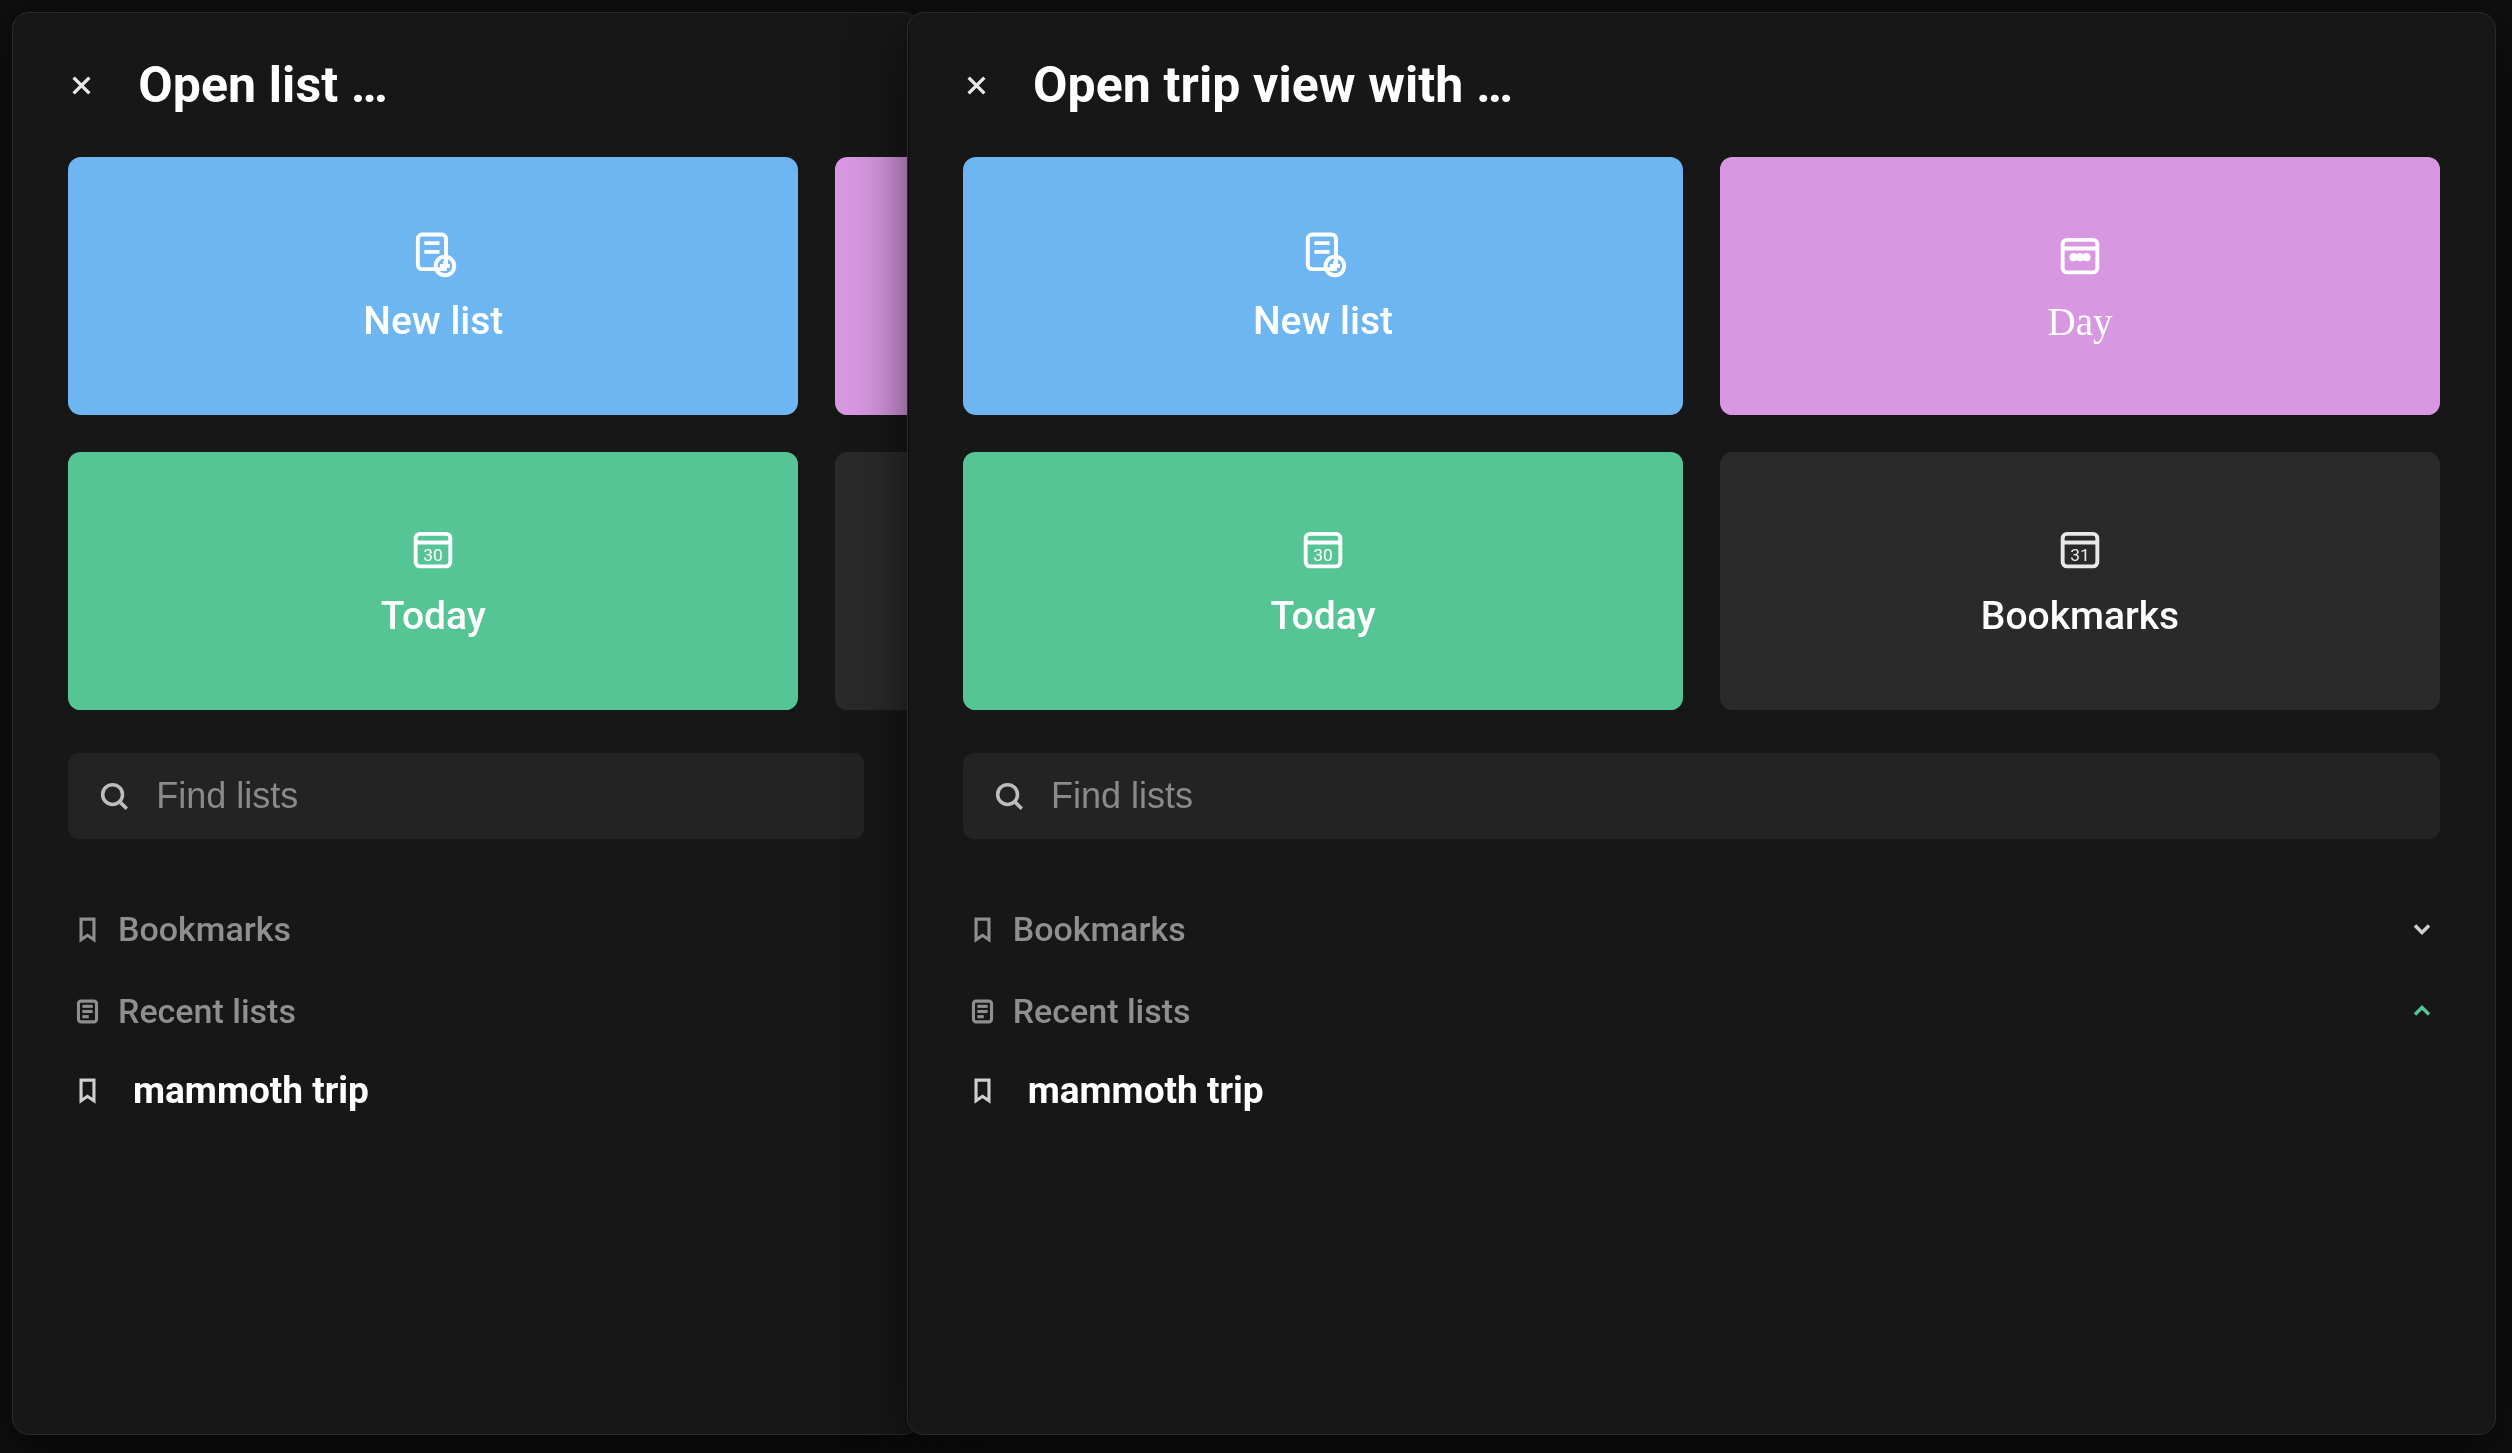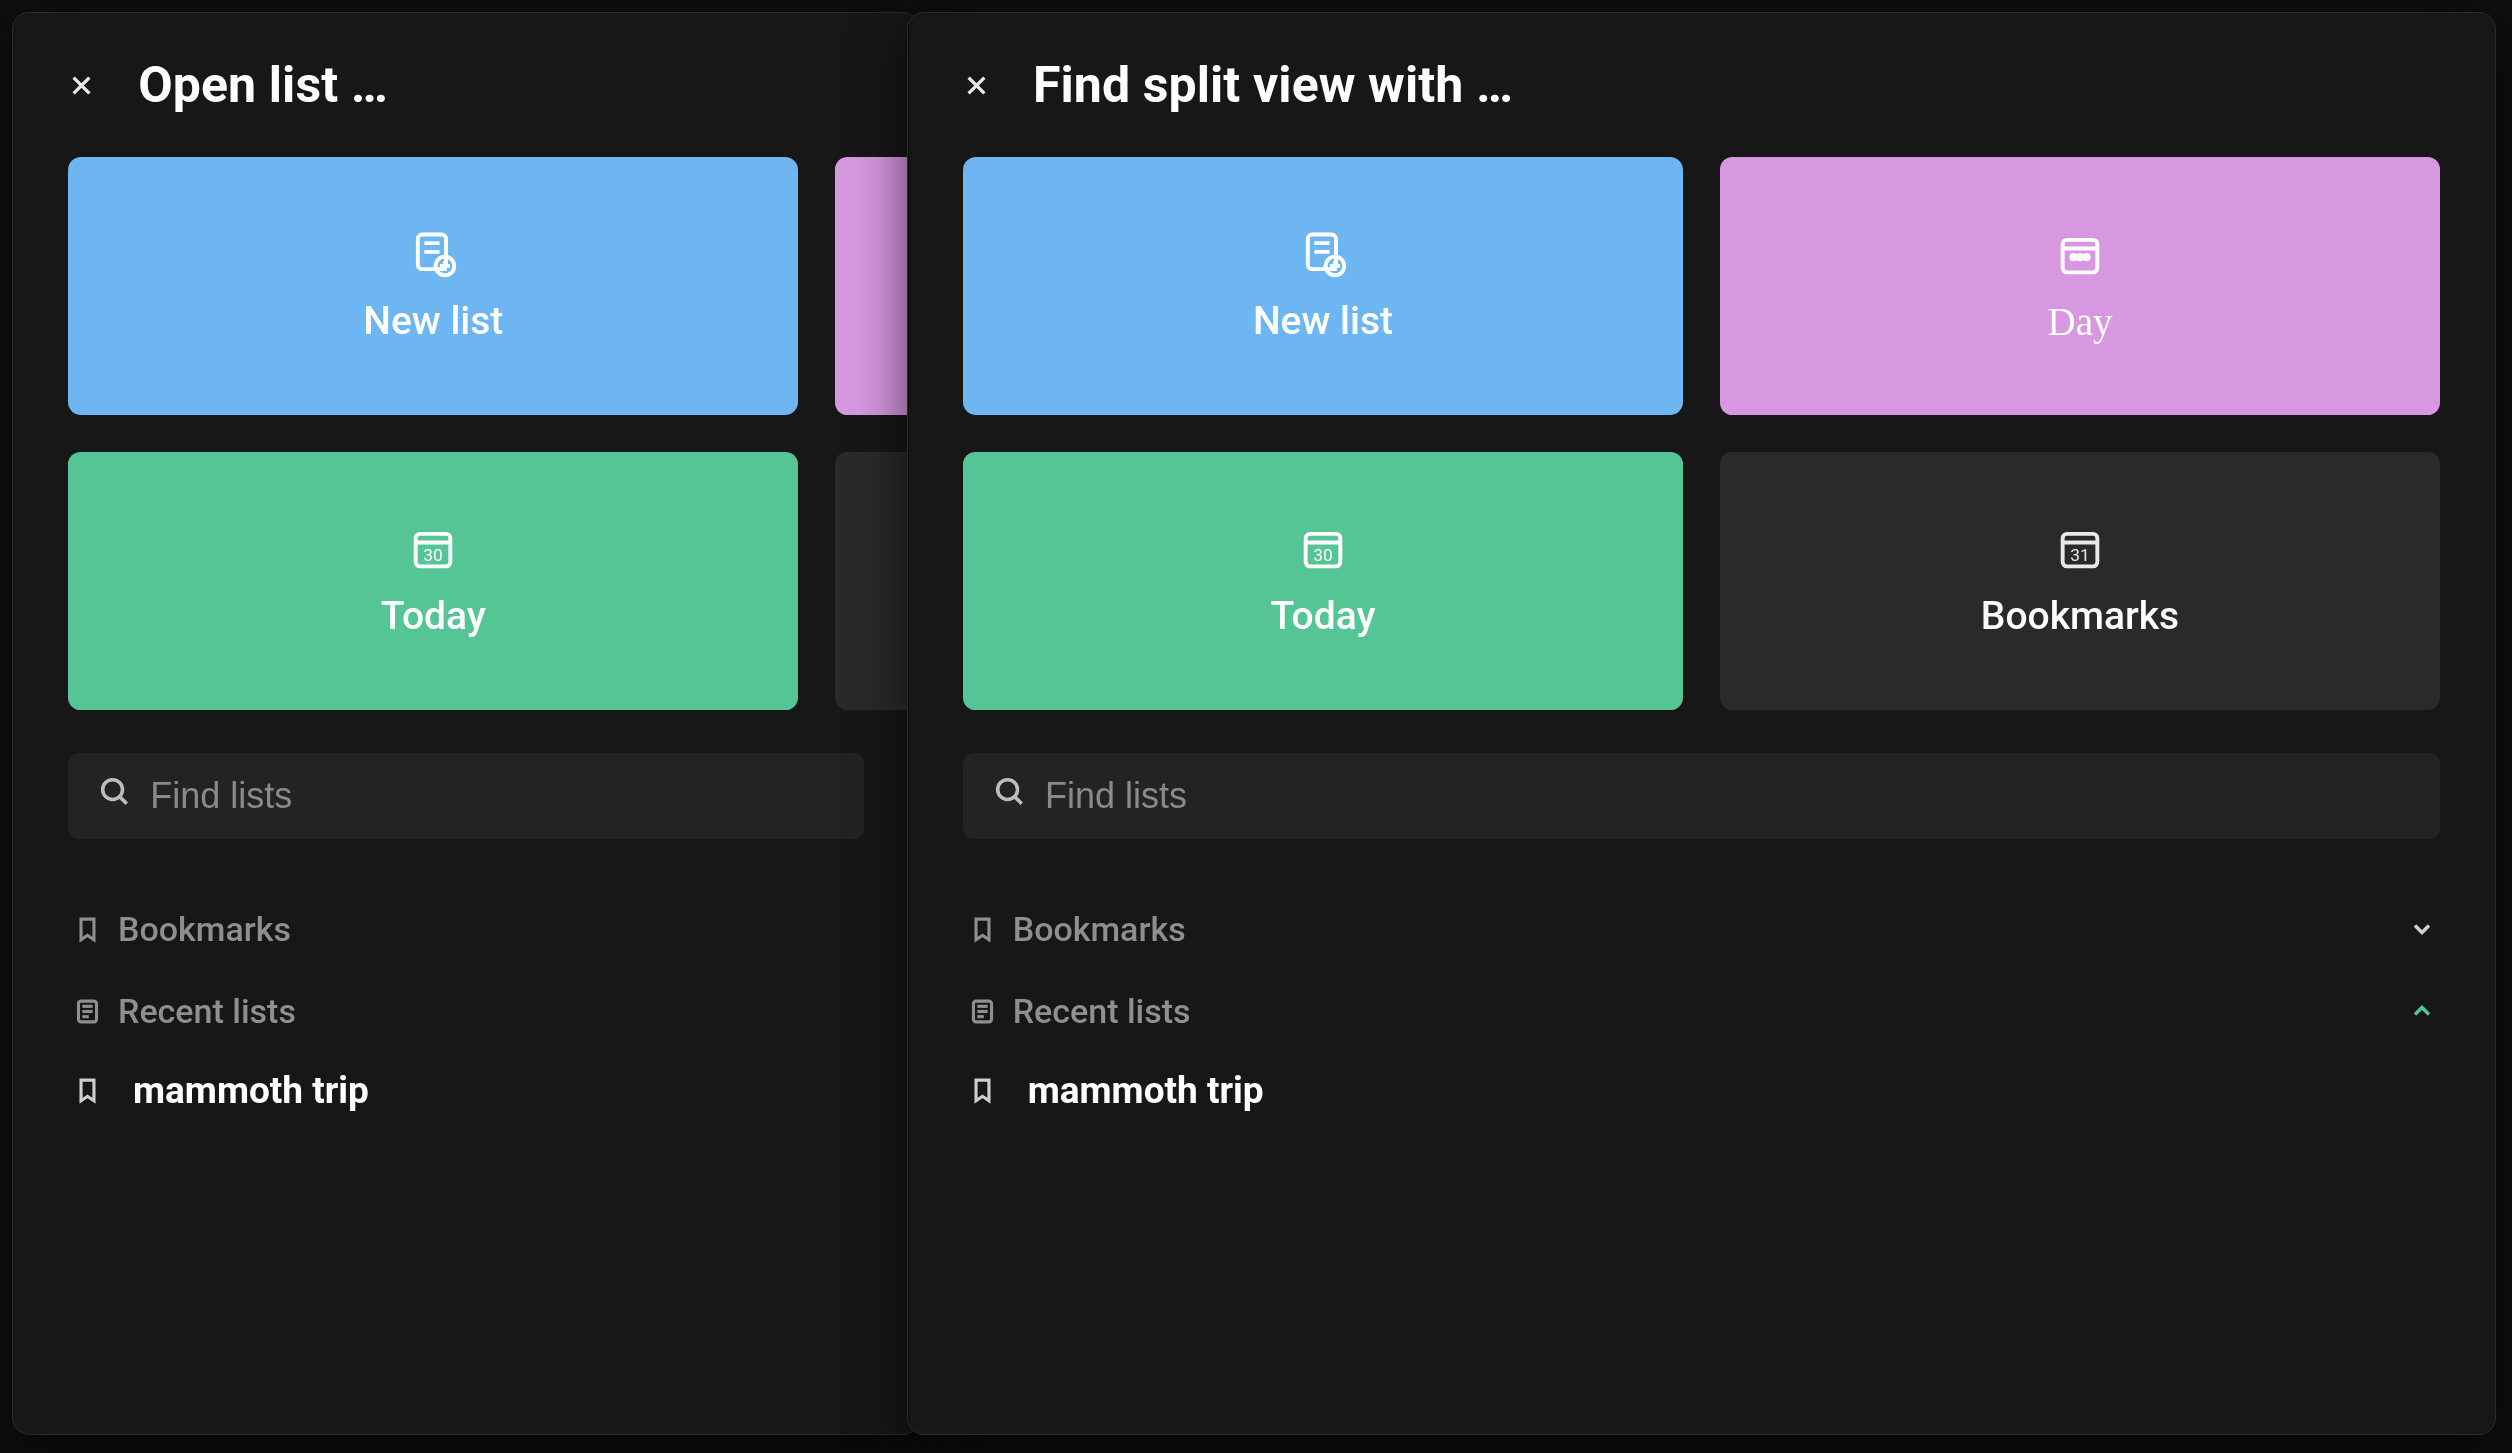--- a/index.html
+++ b/index.html
@@ -97,21 +97,21 @@
   .tile-green{background:var(--green);color:#fff;}
   .tile-dark{background:var(--tile-dark);color:#fff;}
   .tile-dark .t-icon{color:#e8e8e8;}
 
   
   .panel-left .tiles{
     grid-template-columns:730px 730px;
   }
 
   .search{
-    display:flex;gap:17px;
+    display:flex;align-items:center;gap:23px;
     background:var(--search-bg);
     border-radius:11px;
     padding:21px 29px;
     margin-bottom:49px;
   }
   .search svg{width:34px;height:34px;stroke:#bdbdbd;stroke-width:2.5;fill:none;}
   .search input{
     flex:1;background:transparent;border:none;outline:none;
     color:var(--text);font-size:36px;
   }
@@ -224,21 +224,21 @@
     </div>
   </div>
 
   <div class="panel panel-right">
     <div class="header">
       <button class="close-btn">
         <svg viewBox="0 0 24 24">
             <path d="M5 5 L19 19 M19 5 L5 19"></path>
           </svg>
       </button>
-      <div class="title">Find split view with …</div>
+      <div class="title">Open trip view with …</div>
     </div>
 
     <div class="tiles">
       <div class="tile tile-blue">
         <span class="t-icon">
           <svg viewBox="0 0 24 24" width="52" height="52" fill="none" stroke="currentColor" stroke-width="1.8">
             <rect x="5" y="3" width="13" height="16" rx="2"></rect>
             <line x1="8" y1="7" x2="15" y2="7"></line>
               <line x1="8" y1="11" x2="15" y2="11"></line>
             <circle cx="17.5" cy="17.5" r="4.3"></circle>

